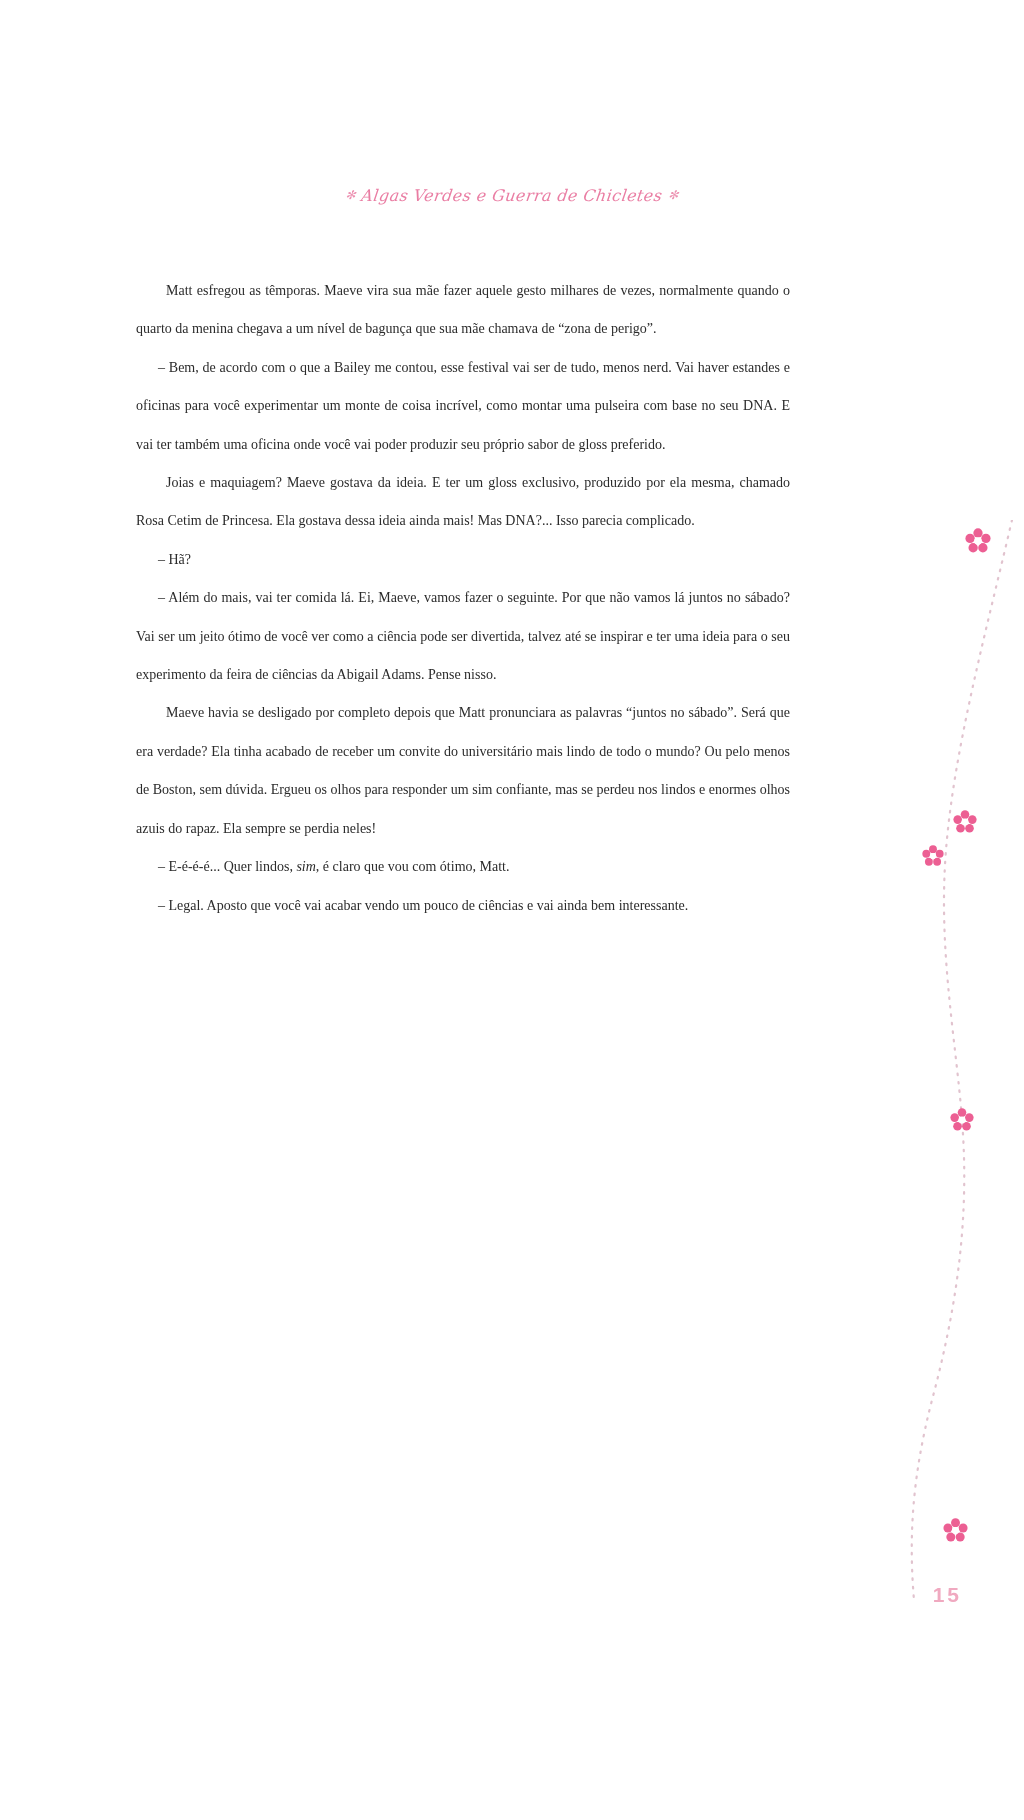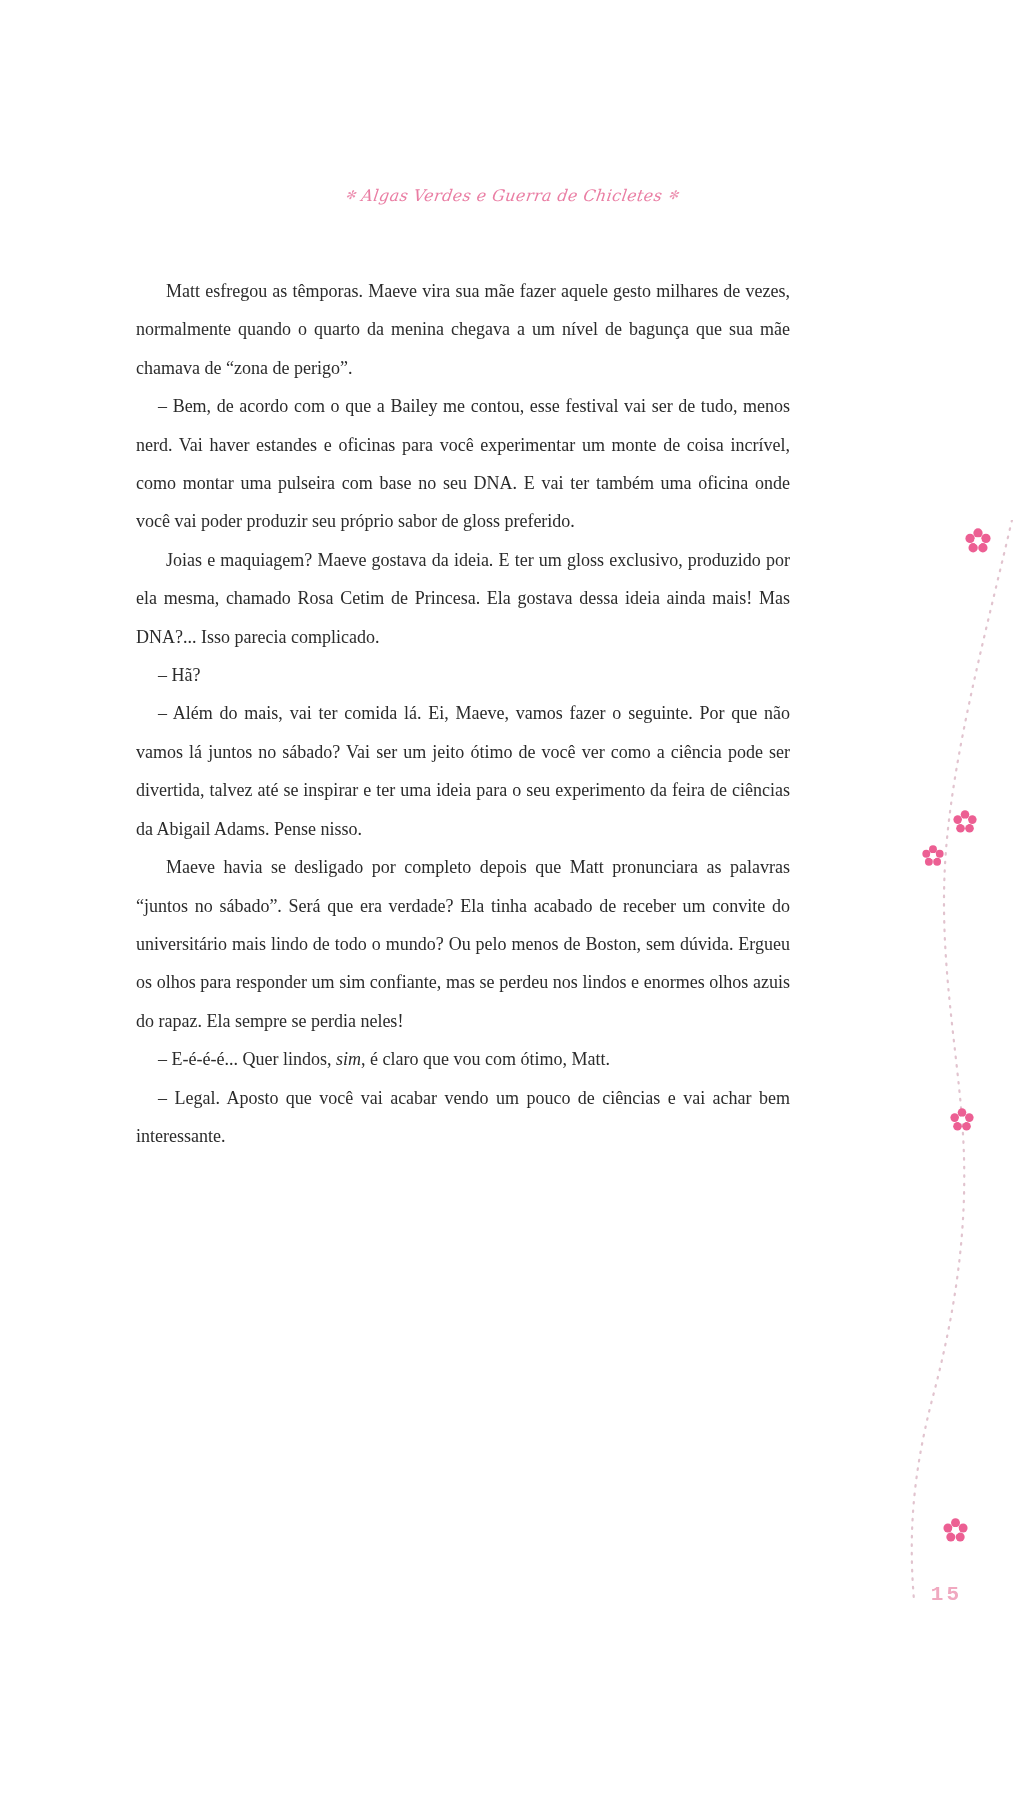--- a/index.html
+++ b/index.html
@@ -47,21 +47,21 @@
   .textblock {
     position: absolute;
     left: 136px;
     top: 272px;
     width: 654px;
   }
   .textblock p {
     margin: 0;
     text-align: justify;
     text-justify: inter-word;
-    font-size: 18px;
+    font-size: 14px;
     line-height: 38.4px;
     color: #2b2b2b;
     hyphens: none;
   }
   .textblock p.ind {
     text-indent: 30px;
   }
   .textblock p.dash {
     text-indent: 22px;
   }
@@ -88,21 +88,21 @@
     pointer-events: none;
   }
   .flower svg { display: block; }
 
   
   .folio {
     position: absolute;
     right: 62px;
     top: 1583px;
     color: #f0a9c0;
-    font-family: Liberation Mono, monospace;
+    font-family: Liberation Sans, sans-serif;
     font-size: 21px;
     font-weight: 700;
     letter-spacing: 3px;
   }
 </style>
 </head>
 <body>
 
 <div class="page">
 
@@ -111,21 +111,21 @@
   </div>
 
   <div class="textblock">
     <p class="ind">Matt esfregou as têmporas. Maeve vira sua mãe fazer aquele gesto milhares de vezes, normalmente quando o quarto da menina chegava a um nível de bagunça que sua mãe chamava de “zona de perigo”.</p>
     <p class="dash">– Bem, de acordo com o que a Bailey me contou, esse festival vai ser de tudo, menos nerd. Vai haver estandes e oficinas para você experimentar um monte de coisa incrível, como montar uma pulseira com base no seu DNA. E vai ter também uma oficina onde você vai poder produzir seu próprio sabor de gloss preferido.</p>
     <p class="ind">Joias e maquiagem? Maeve gostava da ideia. E ter um gloss exclusivo, produzido por ela mesma, chamado Rosa Cetim de Princesa. Ela gostava dessa ideia ainda mais! Mas DNA?... Isso parecia complicado.</p>
     <p class="dash">– Hã?</p>
     <p class="dash">– Além do mais, vai ter comida lá. Ei, Maeve, vamos fazer o seguinte. Por que não vamos lá juntos no sábado? Vai ser um jeito ótimo de você ver como a ciência pode ser divertida, talvez até se inspirar e ter uma ideia para o seu experimento da feira de ciências da Abigail Adams. Pense nisso.</p>
     <p class="ind">Maeve havia se desligado por completo depois que Matt pronunciara as palavras “juntos no sábado”. Será que era verdade? Ela tinha acabado de receber um convite do universitário mais lindo de todo o mundo? Ou pelo menos de Boston, sem dúvida. Ergueu os olhos para responder um sim confiante, mas se perdeu nos lindos e enormes olhos azuis do rapaz. Ela sempre se perdia neles!</p>
     <p class="dash"><span>– E-é-é-é... Quer lindos, </span><em>sim</em><span>, é claro que vou com ótimo, Matt.</span></p>
-    <p class="dash">– Legal. Aposto que você vai acabar vendo um pouco de ciências e vai achar bem interessante.</p>
+    <p class="dash">– Legal. Aposto que você vai acabar vendo um pouco de ciências e vai ainda bem interessante.</p>
   </div>
 
   <div class="vine">
     <svg width="140" height="1080" viewBox="0 0 140 1080" fill="none">
       <path d="M128 0 C 100 120, 70 230, 62 330 C 54 430, 72 520, 78 600 C 86 700, 72 790, 48 880 C 30 950, 24 1010, 30 1080" stroke="#dcb9c6" stroke-width="2.2" stroke-linecap="round" stroke-dasharray="1.5 7" fill="none" opacity="0.85"></path>
     </svg>
   </div>
 
   <div class="flower" style="top:528px; right:33px;">
     <svg width="26" height="26" viewBox="0 0 24 24">

